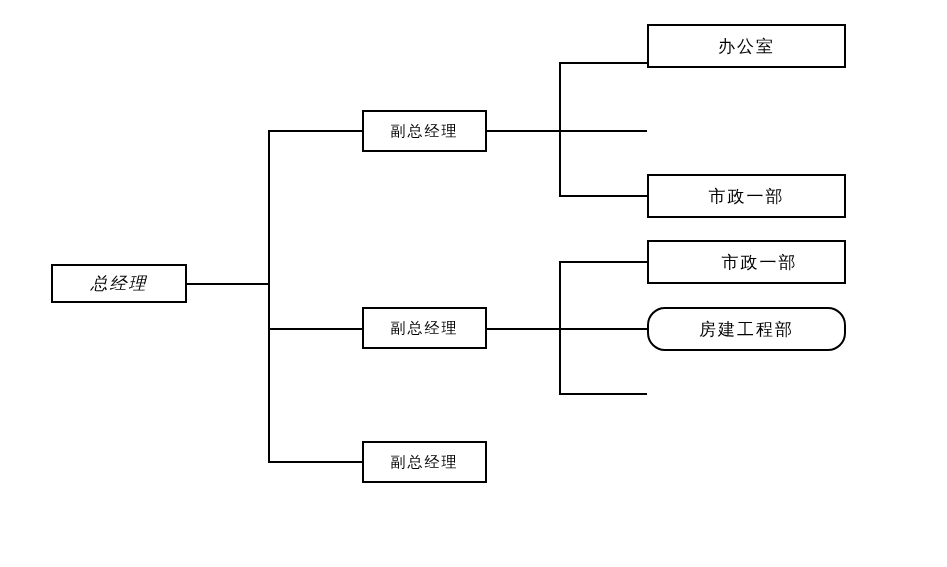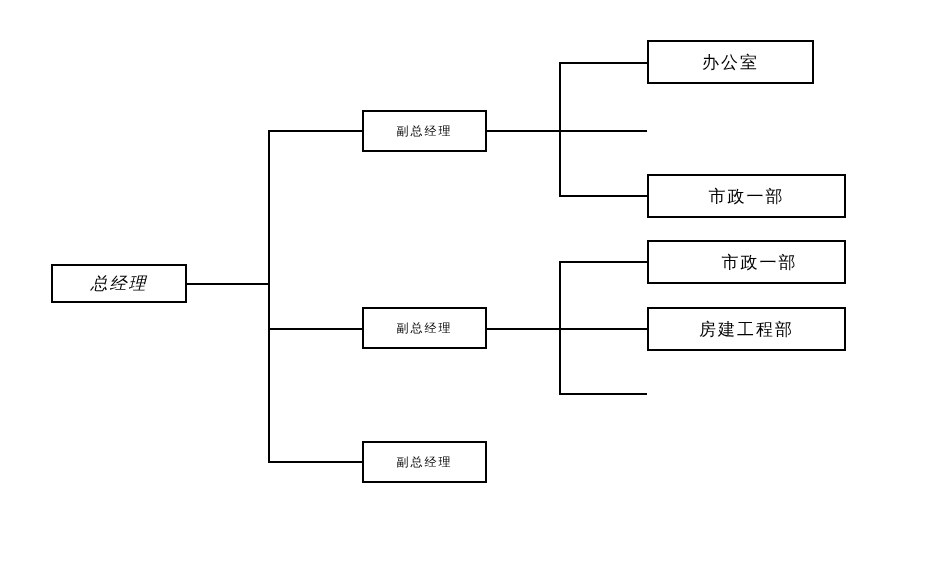--- a/index.html
+++ b/index.html
@@ -31,21 +31,21 @@
   }
   .node-label {
     display: block;
     white-space: nowrap;
     line-height: 1;
   }
   .node-root {
     font-size: 17px;
   }
   .node-deputy {
-    font-size: 12px;
+    font-size: 15px;
   }
   .node-dept {
     font-size: 17px;
   }
   .conn {
     position: absolute;
     background: #000000;
     z-index: 1;
   }
   .conn-h {
@@ -88,31 +88,31 @@
   </div>
 
   <div class="node node-deputy" style="left:362px; top:307px; width:125px; height:42px;">
     <span class="node-label">副总经理</span>
   </div>
 
   <div class="node node-deputy" style="left:362px; top:441px; width:125px; height:42px;">
     <span class="node-label">副总经理</span>
   </div>
 
-  <div class="node node-dept" style="left:647px; top:40px; width:167px; height:44px;">
+  <div class="node node-dept" style="left:647px; top:24px; width:199px; height:44px;">
     <span class="node-label">办公室</span>
   </div>
 
 
   <div class="node node-dept" style="left:647px; top:174px; width:199px; height:44px;">
     <span class="node-label">市政一部</span>
   </div>
 
   <div class="node node-dept" style="left:647px; top:240px; width:199px; height:44px;padding-left:26px;">
     <span class="node-label">市政一部</span>
   </div>
 
-  <div class="node node-dept" style="left:647px; top:307px; width:199px; height:44px;">
+  <div class="node node-dept" style="left:647px; top:307px; width:199px; height:44px;border-radius:18px;">
     <span class="node-label">房建工程部</span>
   </div>
 
 
 </div>
 
 </body></html>

